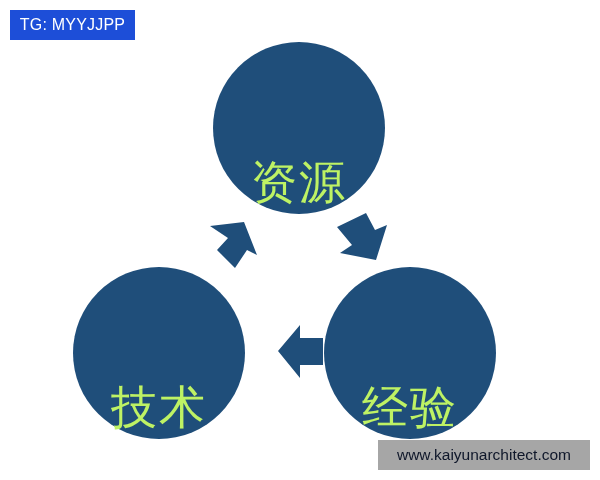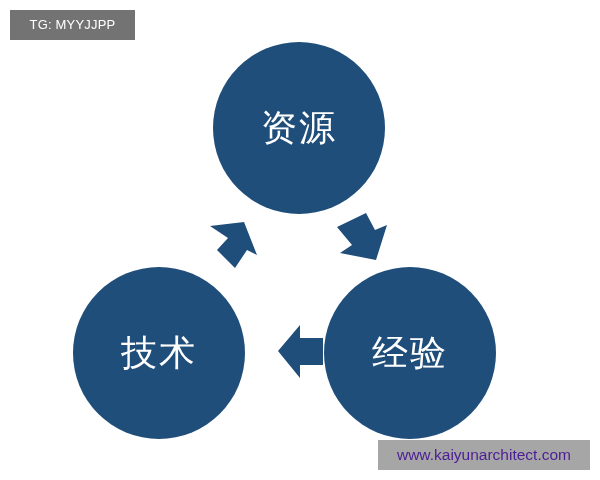--- a/index.html
+++ b/index.html
@@ -1,30 +1,30 @@
 <!DOCTYPE html>
 <html><head>
 <meta charset="utf-8">
 <style>
   html, body { margin: 0; padding: 0; }
   body { width: 600px; height: 480px; background: #ffffff; position: relative; overflow: hidden; font-family: "DejaVu Sans", sans-serif; }
   .tag {
     position: absolute; left: 10px; top: 10px; width: 125px; height: 30px;
-    background: #737373; color: #ffffff; font-family: "Liberation Sans", sans-serif;
-    font-size: 13px; line-height: 30px; text-align: center; letter-spacing: 0.2px;
+    background: #1d4ed8; color: #ffffff; font-family: "Liberation Sans", sans-serif;
+    font-size: 16px; line-height: 30px; text-align: center; letter-spacing: 0.2px;
   }
   .url {
     position: absolute; left: 378px; top: 440px; width: 212px; height: 30px;
-    background: #a6a6a6; color: #4c1d95; font-family: "Liberation Sans", sans-serif;
+    background: #a6a6a6; color: #0f172a; font-family: "Liberation Sans", sans-serif;
     font-size: 15.5px; line-height: 30px; text-align: center;
   }
   .circle {
     position: absolute; width: 172px; height: 172px; border-radius: 50%;
-    background: #1f4e7a; color: #ffffff; display: flex; align-items: center; justify-content: center;
-    font-size: 36px; letter-spacing: 2px;
+    background: #1f4e7a; color: #bef264; display: flex; align-items: flex-end; justify-content: center;
+    font-size: 46px; letter-spacing: 2px;
   }
   .c-top { left: 213px; top: 42px; }
   .c-left { left: 73px; top: 267px; }
   .c-right { left: 324px; top: 267px; }
   svg.arrows { position: absolute; left: 0; top: 0; }
 </style>
 </head>
 <body>
 
 <div class="tag">TG: MYYJJPP</div>

